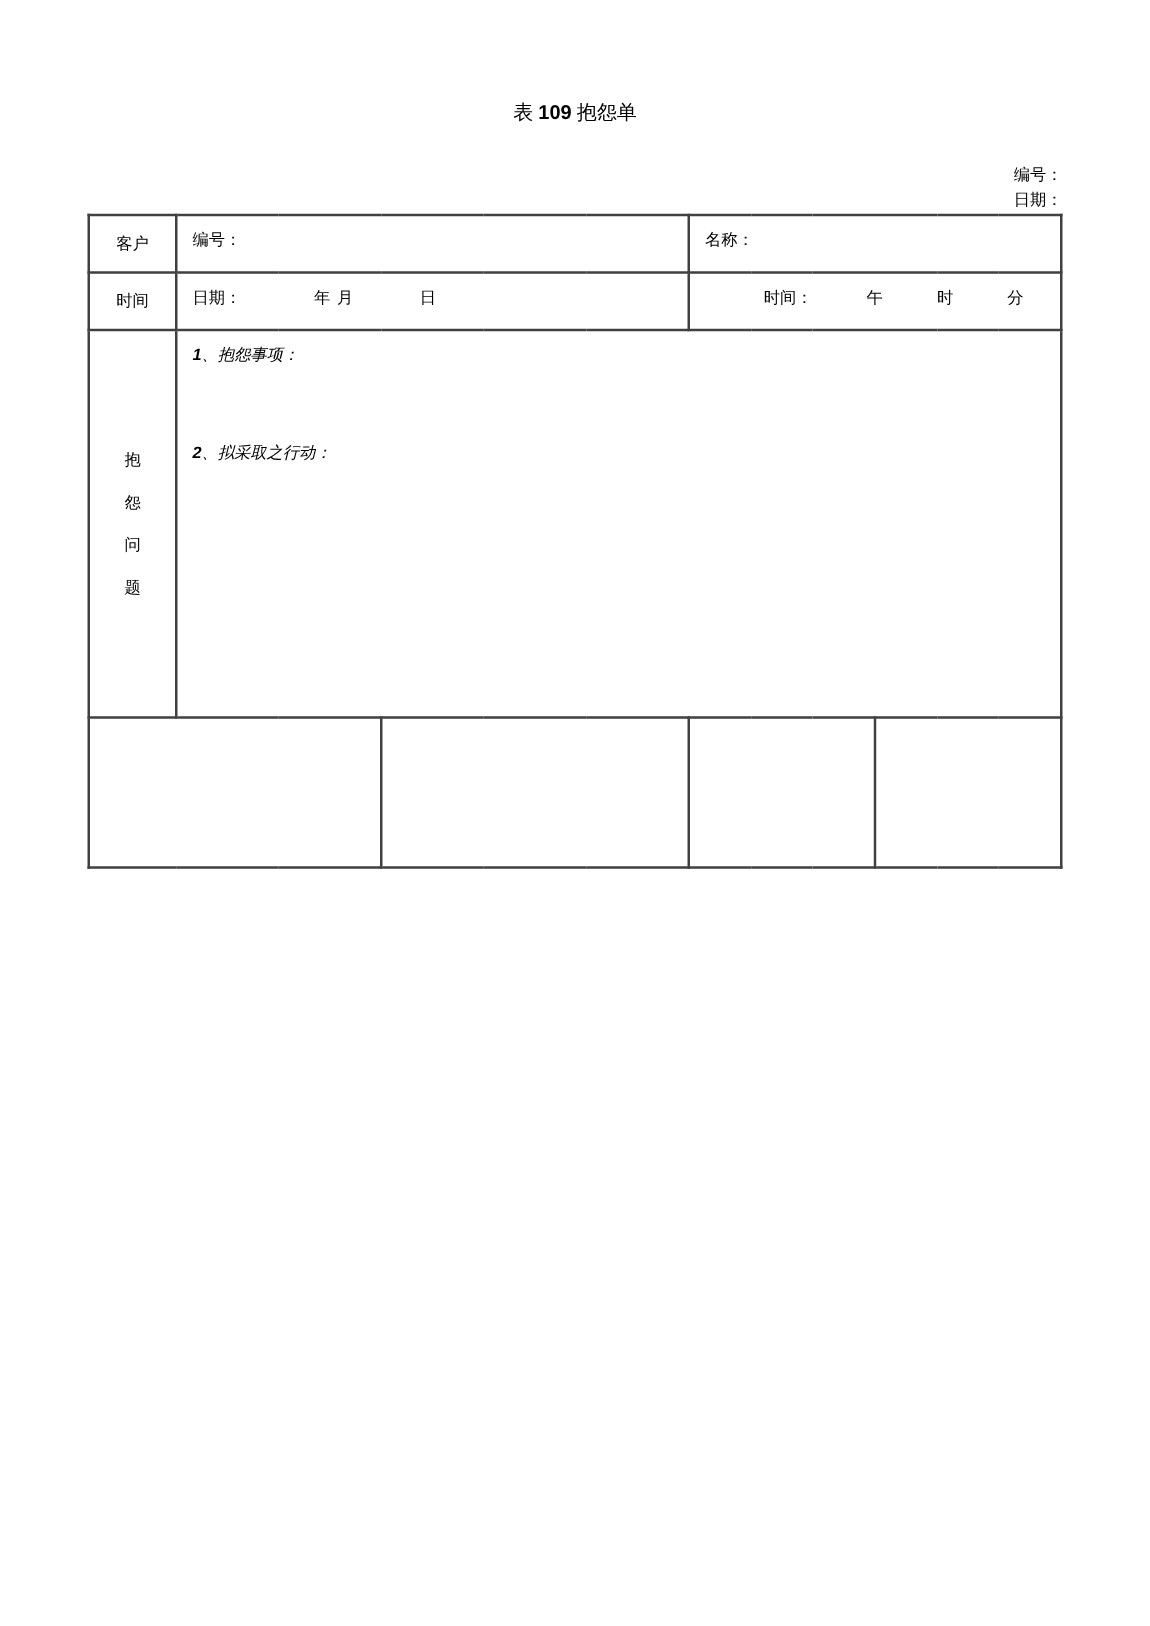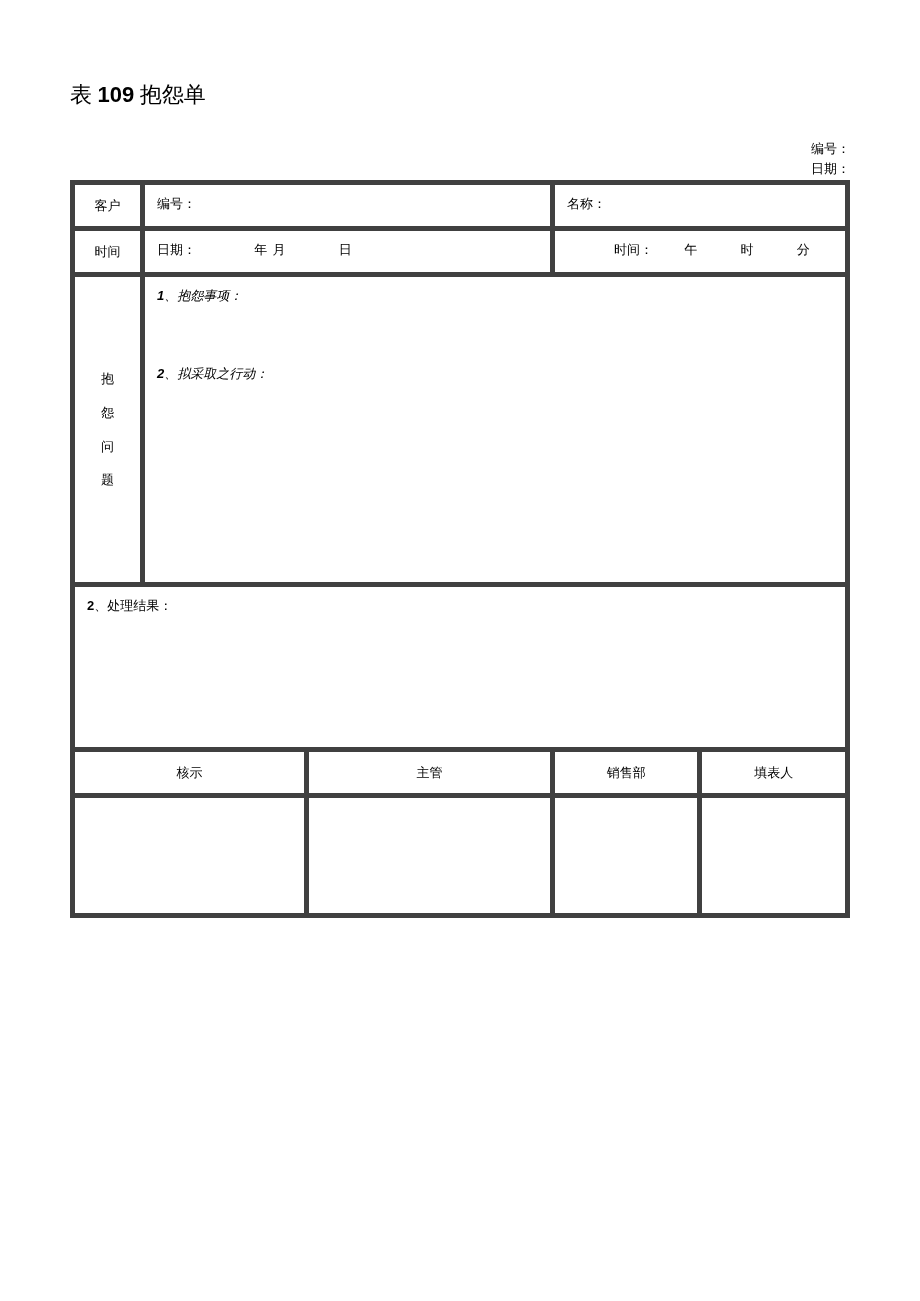--- a/index.html
+++ b/index.html
@@ -5,36 +5,37 @@
     * { box-sizing: border-box; margin: 0; padding: 0; }
     body {
       font-family: "SimSun", "宋体", serif;
       background: #fff;
       width: 920px;
       padding: 80px 70px 40px 70px;
       font-size: 14px;
       color: #000;
     }
     .title {
-      font-size: 22px;
+      text-align: center;
+      font-size: 16px;
       margin-bottom: 30px;
     }
     .title-bold { font-weight: bold; font-family: Arial, sans-serif; }
     .header-right {
       text-align: right;
       font-size: 13px;
       margin-bottom: 2px;
     }
     table {
       width: 100%;
       border-collapse: collapse;
       table-layout: fixed;
     }
     td {
-      border: 5px solid #404040;
+      border: 2px solid #404040;
       padding: 10px 12px;
       vertical-align: top;
       font-size: 13px;
     }
     .label-col { width: 70px; text-align: center; vertical-align: middle; }
     .row-h { height: 46px; vertical-align: middle; }
     .vertical-label {
       text-align: center;
       vertical-align: middle;
       line-height: 2.6;
@@ -67,51 +68,40 @@
   </tr>
   <tr class="row-h">
     <td class="label-col">时间</td>
     <td colspan="5" class="inline-spaced">
       <span style="margin-right:55px;">日期：</span>
       <span style="margin-right:2px;">年</span>
       <span style="margin-right:50px;">月</span>
       <span>日</span>
     </td>
     <td colspan="6" class="inline-spaced">
-      <span style="margin-right:28px;padding-left:47px;">时间：</span>
+      <span style="margin-right:40px;padding-left:47px;">时间：</span>
       <span style="margin-right:40px;">午</span>
       <span style="margin-right:40px;">时</span>
       <span>分</span>
     </td>
   </tr>
   <tr>
     <td class="vertical-label">
       <span>抱</span><br>
       <span>怨</span><br>
       <span>问</span><br>
       <span>题</span>
     </td>
     <td colspan="11" class="complaint-body">
       <span class="num-bold">1</span><span>、抱怨事项：</span>
       <span class="mt">
         <span class="num-bold">2</span><span>、拟采取之行动：</span>
       </span>
     </td>
   </tr>
-  <tr>
-    <td colspan="12" class="result-cell">
-      <span class="num-bold">2</span><span>、处理结果：</span>
-    </td>
-  </tr>
-  <tr class="sig-header">
-    <td colspan="3">核示</td>
-    <td colspan="3">主管</td>
-    <td colspan="3">销售部</td>
-    <td colspan="3">填表人</td>
-  </tr>
   <tr class="sig-body">
     <td colspan="3"></td>
     <td colspan="3"></td>
     <td colspan="3"></td>
     <td colspan="3"></td>
   </tr>
 </tbody>
   </table>
 
 </body></html>

